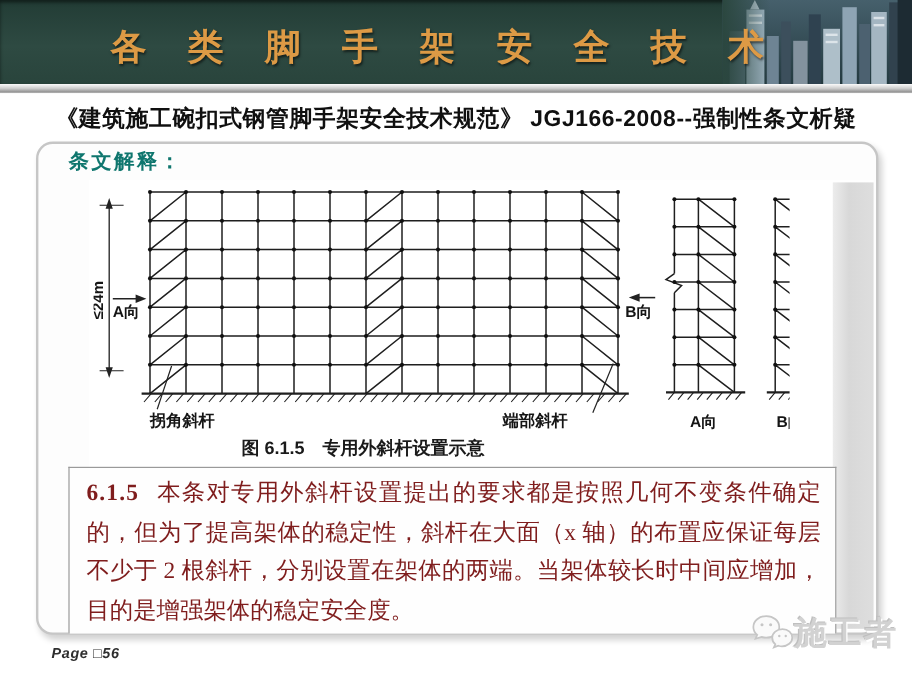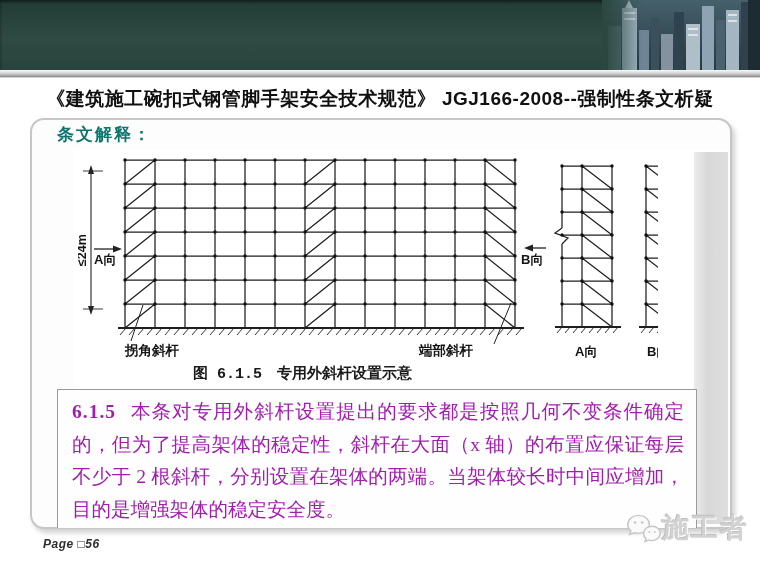--- a/index.html
+++ b/index.html
@@ -29,32 +29,32 @@
           background:#fdfdfd;border:2px solid #c6c6c6;border-radius:14px;
           box-shadow:3px 4px 5px rgba(0,0,0,.18);}
   .section-label{position:absolute;left:57px;top:123px;font-size:17px;font-weight:bold;
           color:#0f766e;letter-spacing:2px;}
   .scan{position:absolute;left:74px;top:150px;width:654px;height:375px;background:#ffffff;}
   .scan-band{position:absolute;left:694px;top:152px;width:34px;height:372px;
           background:linear-gradient(90deg,#ececec 0%,#d8d8d8 40%,#dedede 100%);}
   .figsvg{position:absolute;left:78px;top:152px;width:580px;height:213px;}
   .fig-caption{position:absolute;left:130px;top:364px;width:345px;text-align:center;
           font-size:15px;font-weight:bold;color:#1a1a1a;
-          font-family:Liberation Mono, monospace;}
+          font-family:Liberation Sans, sans-serif;}
   .clause{position:absolute;left:57px;top:389px;width:612px;height:132px;
           background:#fefefe;border:1px solid #9a9a9a;border-bottom:none;
           padding:6px 12px 0 14px;
           font-family:"Liberation Serif","DejaVu Serif",serif;
-          font-size:19.5px;line-height:32.5px;color:#a21caf;text-align:justify;}
+          font-size:19.5px;line-height:32.5px;color:#7f1d1d;text-align:justify;}
   .clause .cnum{font-weight:bold;margin-right:14px;letter-spacing:1px;}
 
   
   .page-label{position:absolute;left:43px;top:537px;font-size:12px;font-weight:bold;
           font-style:italic;color:#2e2e2e;letter-spacing:.5px;}
-  .watermark{position:absolute;left:626px;top:510px;display:flex;align-items:center;gap:0;}
+  .watermark{position:absolute;left:626px;top:510px;display:flex;gap:0;}
   .watermark .wm-text{font-size:27px;font-weight:bold;color:#d2d2d2;letter-spacing:2px;
           text-shadow:1px 1px 0 #ffffff,-1px -1px 0 #bfbfbf;}
 
   svg text{font-family:"Liberation Sans","DejaVu Sans",sans-serif;}
 </style>
 </head>
 <body>
 
 <div class="slide">
 
@@ -87,20 +87,21 @@
       <g fill="#e8eef2" opacity=".8">
         <rect x="22" y="12" width="11" height="2"></rect>
           <rect x="22" y="18" width="11" height="2"></rect>
         <rect x="86" y="28" width="10" height="2"></rect>
           <rect x="86" y="34" width="10" height="2"></rect>
         <rect x="126" y="14" width="9" height="2"></rect>
           <rect x="126" y="20" width="9" height="2"></rect>
       </g>
       <rect x="0" y="0" width="40" height="70" fill="url(#blend)"></rect>
     </svg>
+    <div class="header-title">各 类 脚 手 架 安 全 技 术</div>
   </div>
   <div class="header-strip"></div>
 
   <div class="subtitle">《建筑施工碗扣式钢管脚手架安全技术规范》 JGJ166-2008--强制性条文析疑</div>
 
   <div class="content-box"></div>
   <div class="section-label">条文解释：</div>
   <div class="scan"></div>
   <div class="scan-band"></div>
 

